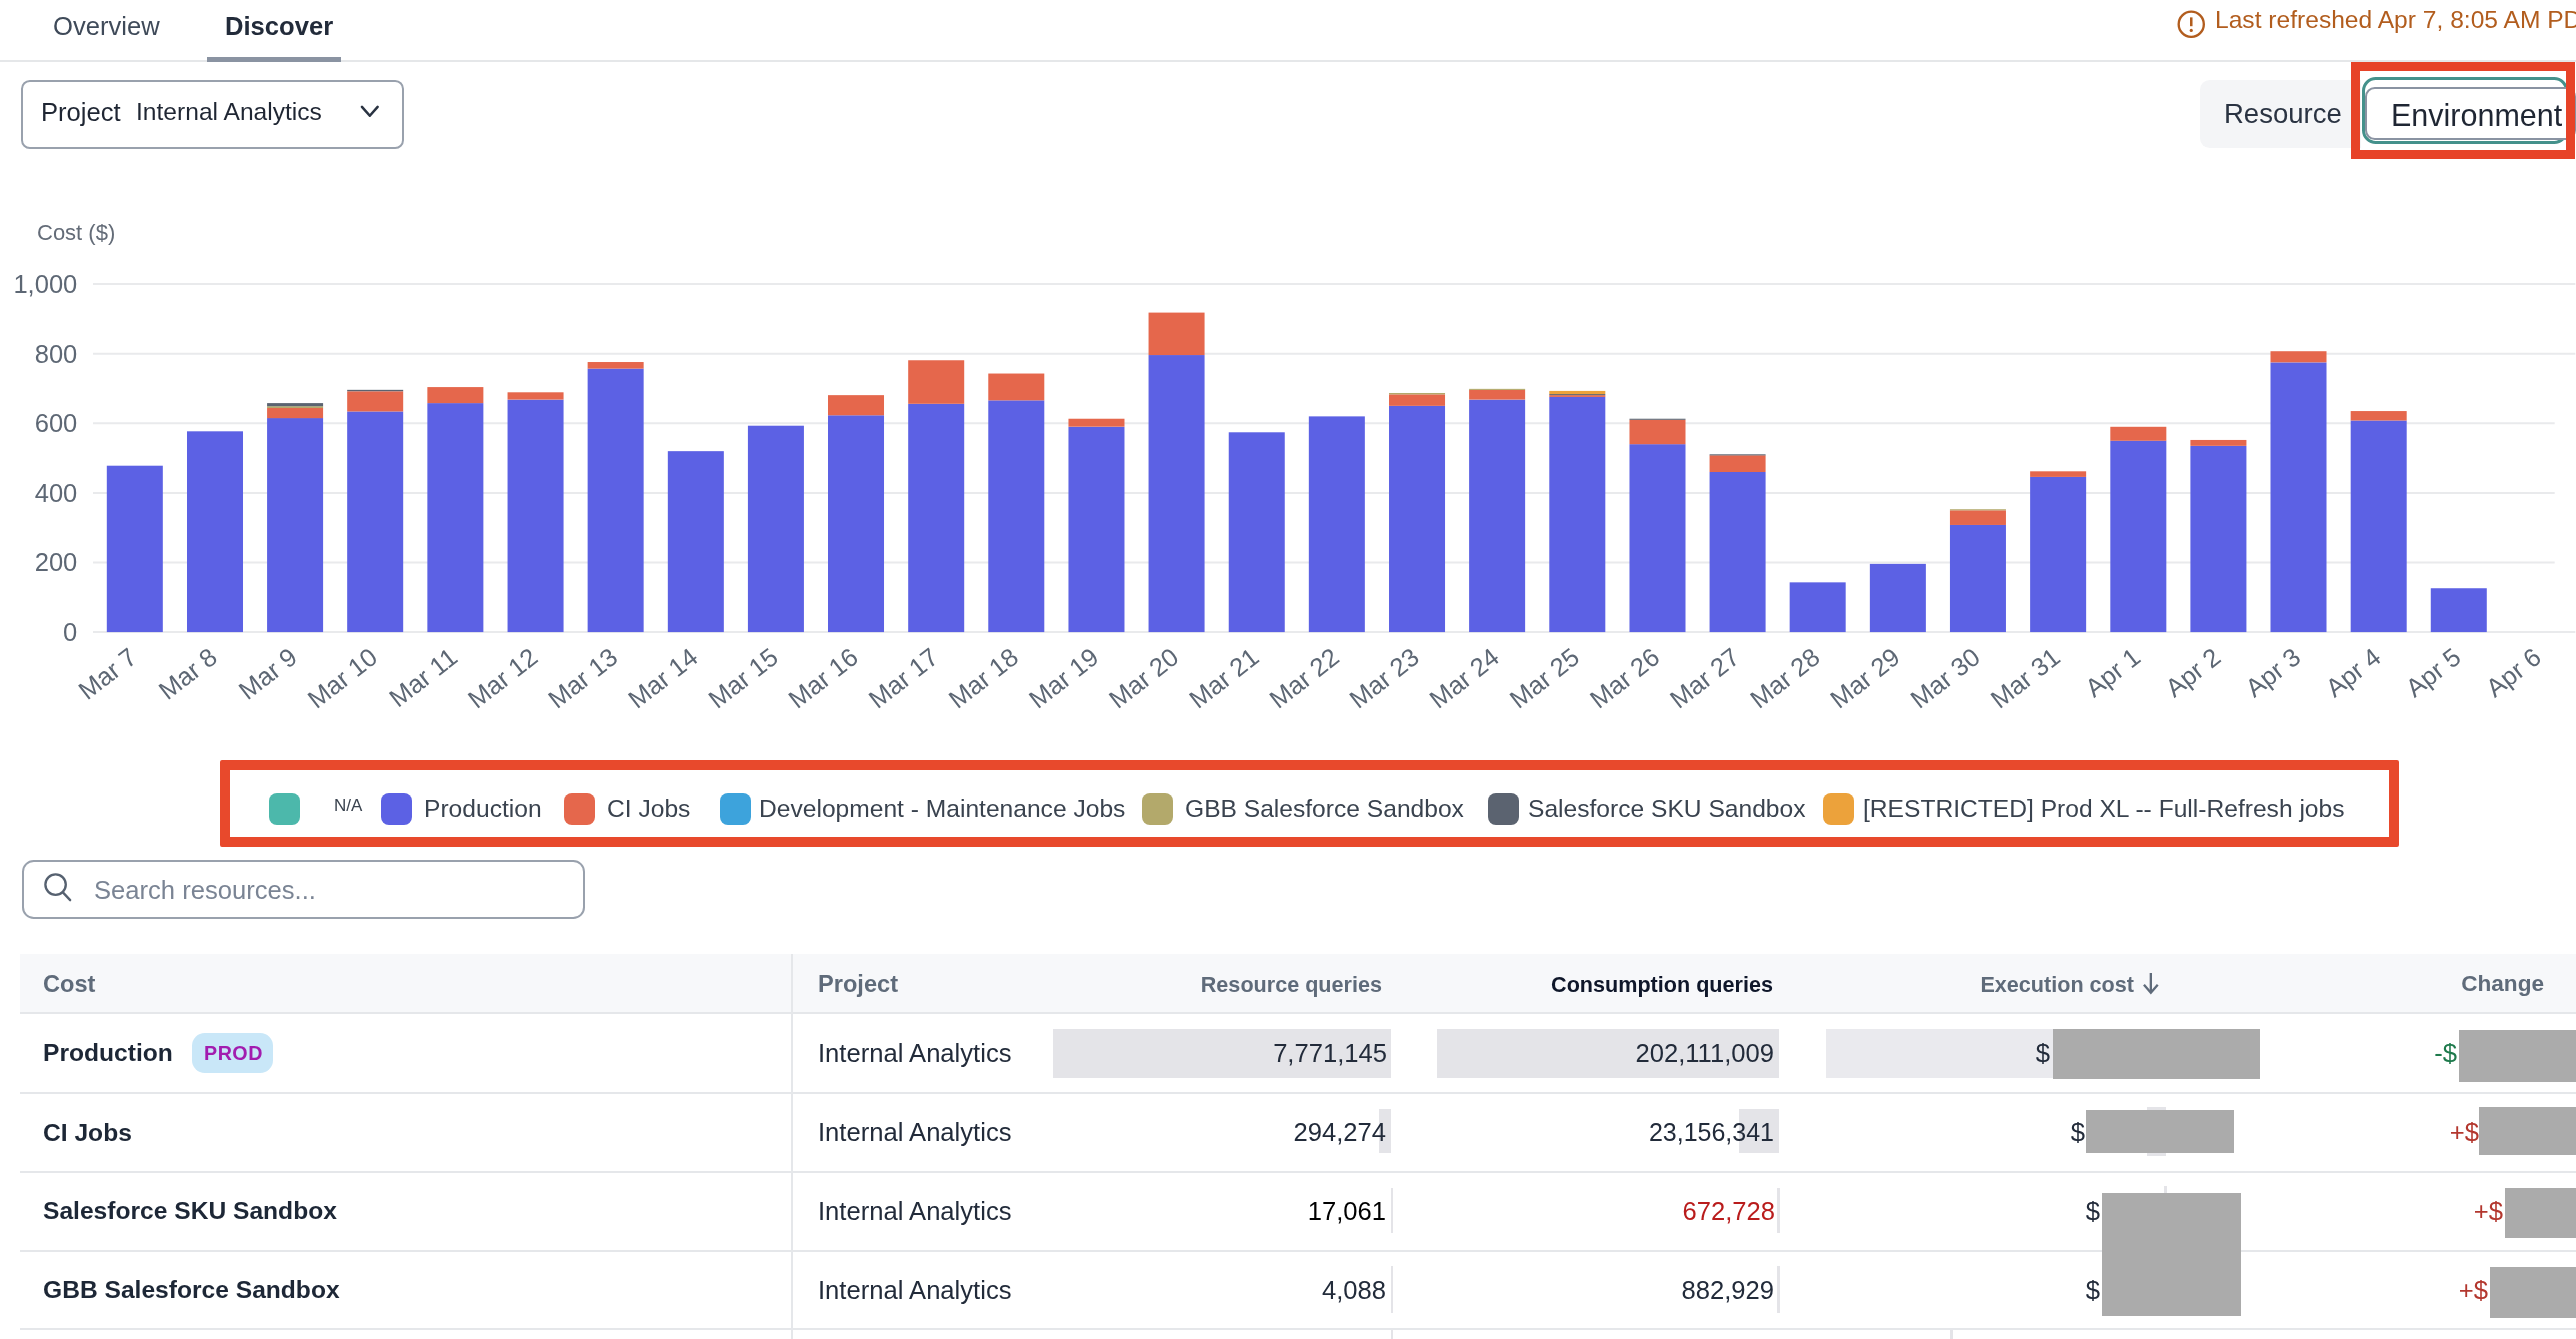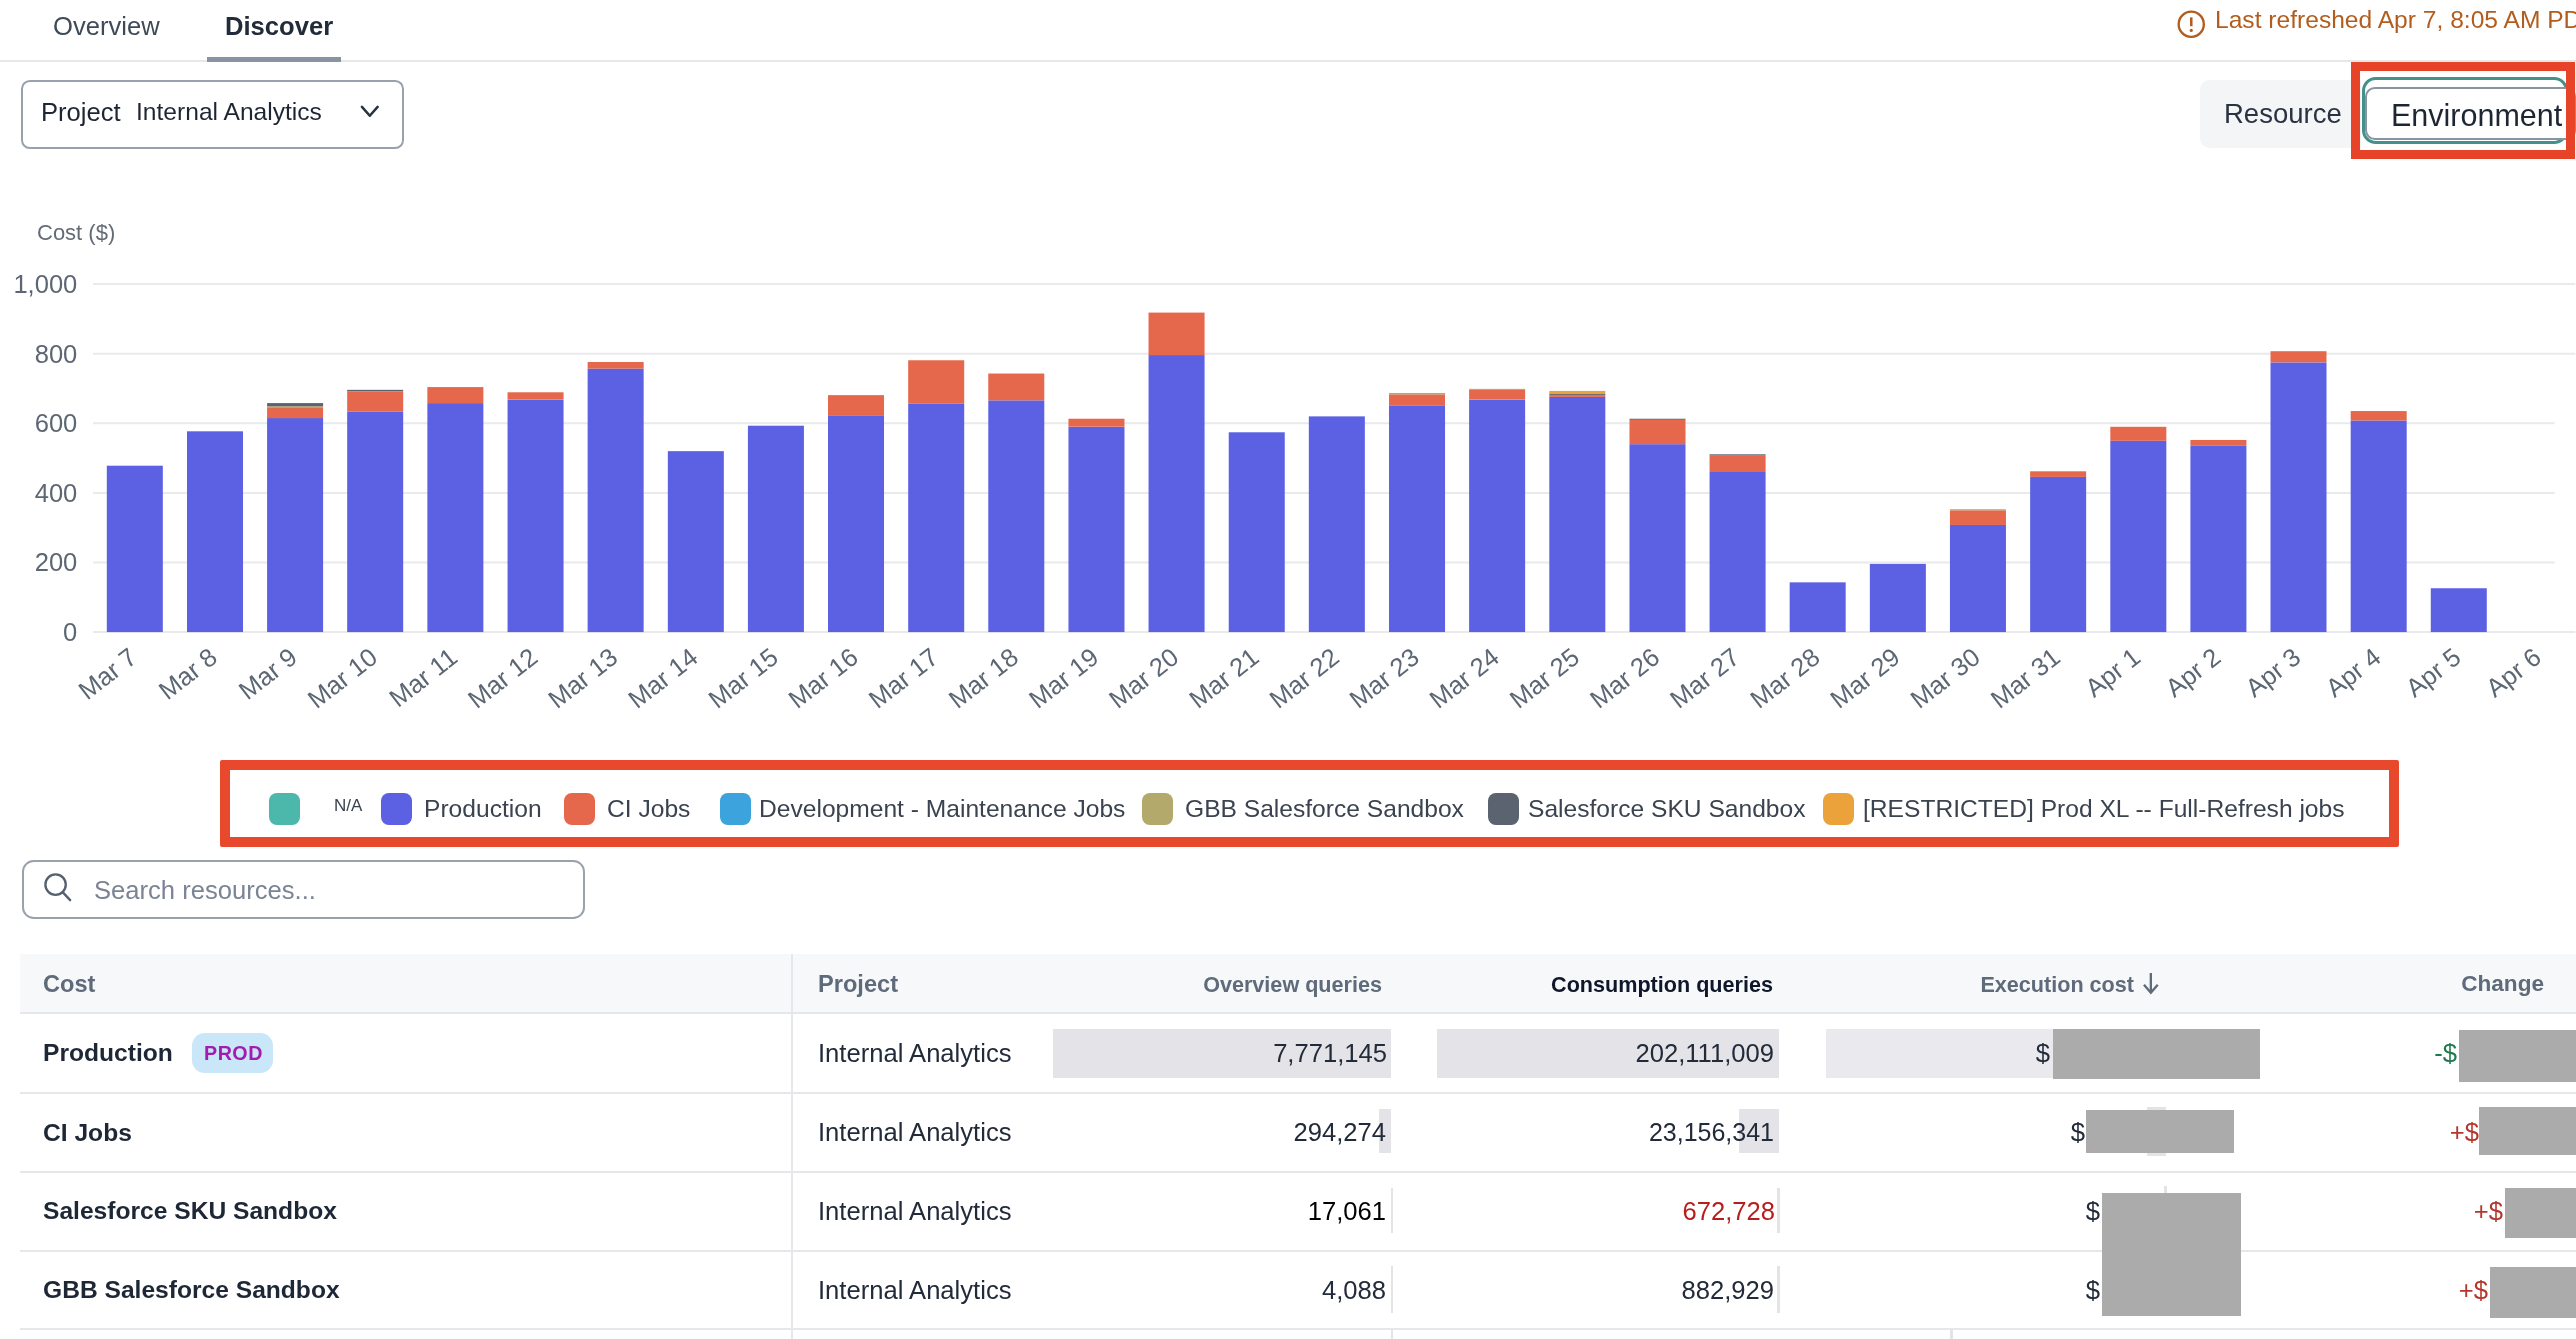--- a/index.html
+++ b/index.html
@@ -157,21 +157,21 @@
 <div style="position:absolute;top:878px;font-size:25.6px;line-height:1;color:#7a8494;white-space:pre;left:94px;">Search resources...</div>
 <div style="position:absolute;left:19.7px;top:954px;width:2556px;height:58px;box-sizing:border-box;background:#f7f8fa;"></div>
 <div style="position:absolute;left:19.7px;top:1012px;width:2556px;height:2px;box-sizing:border-box;background:#e5e7ea;"></div>
 <div style="position:absolute;left:19.7px;top:1092px;width:2556px;height:2px;box-sizing:border-box;background:#e5e7ea;"></div>
 <div style="position:absolute;left:19.7px;top:1171px;width:2556px;height:2px;box-sizing:border-box;background:#e5e7ea;"></div>
 <div style="position:absolute;left:19.7px;top:1250px;width:2556px;height:2px;box-sizing:border-box;background:#e5e7ea;"></div>
 <div style="position:absolute;left:19.7px;top:1328px;width:2556px;height:2px;box-sizing:border-box;background:#e5e7ea;"></div>
 <div style="position:absolute;left:791px;top:954px;width:2px;height:385px;box-sizing:border-box;background:#e5e7ea;"></div>
 <div style="position:absolute;top:973px;font-size:23.6px;line-height:1;color:#5f6b7a;white-space:pre;left:43px;font-weight:bold;">Cost</div>
 <div style="position:absolute;top:973px;font-size:23.6px;line-height:1;color:#5f6b7a;white-space:pre;left:818px;font-weight:bold;">Project</div>
-<div style="position:absolute;top:974px;font-size:21.6px;line-height:1;color:#5f6b7a;white-space:pre;right:1194px;font-weight:bold;">Overview queries</div>
+<div style="position:absolute;top:974px;font-size:21.6px;line-height:1;color:#5f6b7a;white-space:pre;right:1194px;font-weight:bold;">Resource queries</div>
 <div style="position:absolute;top:974px;font-size:21.6px;line-height:1;color:#0f172a;white-space:pre;right:803px;font-weight:bold;">Consumption queries</div>
 <div style="position:absolute;top:974px;font-size:21.6px;line-height:1;color:#5f6b7a;white-space:pre;right:442px;font-weight:bold;">Execution cost</div>
 <svg style="position:absolute;left:2141px;top:971px" width="19.7" height="25.6" viewBox="0 0 20 26">
 <line x1="10" y1="2" x2="10" y2="21" stroke="#5f6b7a" stroke-width="2.4"></line>
 <polyline points="3,14 10,22 17,14" fill="none" stroke="#5f6b7a" stroke-width="2.4"></polyline>
 </svg>
 <div style="position:absolute;top:973px;font-size:22.6px;line-height:1;color:#5f6b7a;white-space:pre;right:32px;font-weight:bold;">Change</div>
 <div style="position:absolute;top:1041px;font-size:24.6px;line-height:1;color:#1d2736;white-space:pre;left:43px;font-weight:bold;">Production</div>
 <div style="position:absolute;left:192px;top:1033px;width:81px;height:40px;box-sizing:border-box;background:#c9e7f8;border-radius:12.8px;"></div>
 <div style="position:absolute;top:1044px;font-size:19.7px;line-height:1;color:#a21caf;white-space:pre;left:204px;font-weight:bold;letter-spacing:0.5px;">PROD</div>

